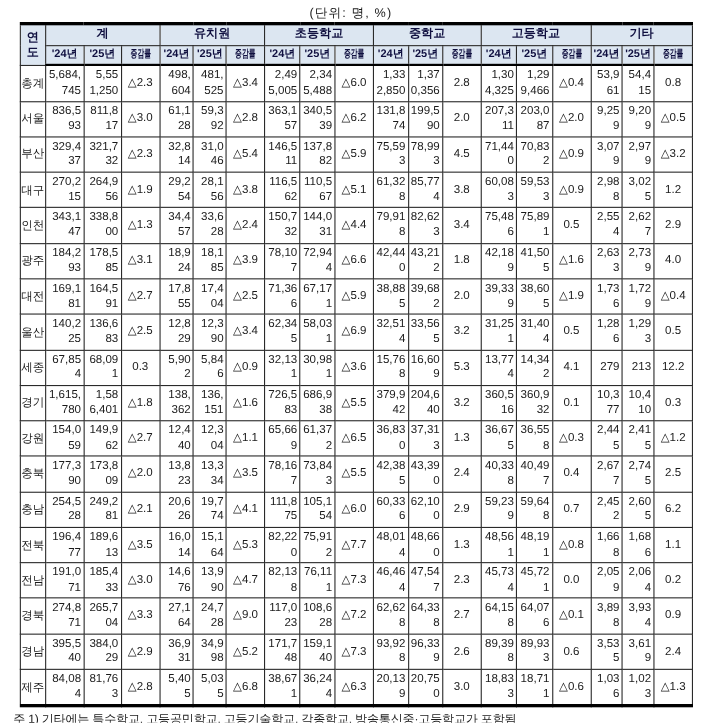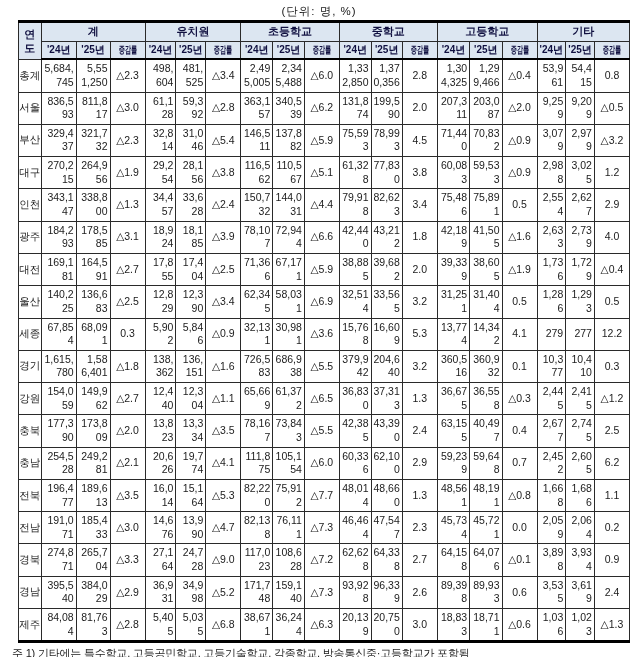--- a/index.html
+++ b/index.html
@@ -204,21 +204,21 @@
         <td>270,215</td>
         <td>264,956</td>
         <td class="rate">△1.9</td>
         <td>29,254</td>
         <td>28,156</td>
         <td class="rate">△3.8</td>
         <td>116,562</td>
         <td>110,567</td>
         <td class="rate">△5.1</td>
         <td>61,328</td>
-        <td>77,830</td>
+        <td>85,774</td>
         <td class="rate">3.8</td>
         <td>60,083</td>
         <td>59,533</td>
         <td class="rate">△0.9</td>
         <td>2,988</td>
         <td>3,025</td>
         <td class="rate">1.2</td>
       </tr>
       <tr>
         <th class="region">인천</th>
@@ -315,21 +315,21 @@
         <td>32,131</td>
         <td>30,981</td>
         <td class="rate">△3.6</td>
         <td>15,768</td>
         <td>16,609</td>
         <td class="rate">5.3</td>
         <td>13,774</td>
         <td>14,342</td>
         <td class="rate">4.1</td>
         <td>279</td>
-        <td>277</td>
+        <td>213</td>
         <td class="rate">12.2</td>
       </tr>
       <tr>
         <th class="region">경기</th>
         <td>1,615,780</td>
         <td>1,586,401</td>
         <td class="rate">△1.8</td>
         <td>138,362</td>
         <td>136,151</td>
         <td class="rate">△1.6</td>
@@ -374,21 +374,21 @@
         <td class="rate">△2.0</td>
         <td>13,823</td>
         <td>13,334</td>
         <td class="rate">△3.5</td>
         <td>78,167</td>
         <td>73,843</td>
         <td class="rate">△5.5</td>
         <td>42,385</td>
         <td>43,390</td>
         <td class="rate">2.4</td>
-        <td>63,155</td>
+        <td>40,338</td>
         <td>40,497</td>
         <td class="rate">0.4</td>
         <td>2,677</td>
         <td>2,745</td>
         <td class="rate">2.5</td>
       </tr>
       <tr>
         <th class="region">충남</th>
         <td>254,528</td>
         <td>249,281</td>

